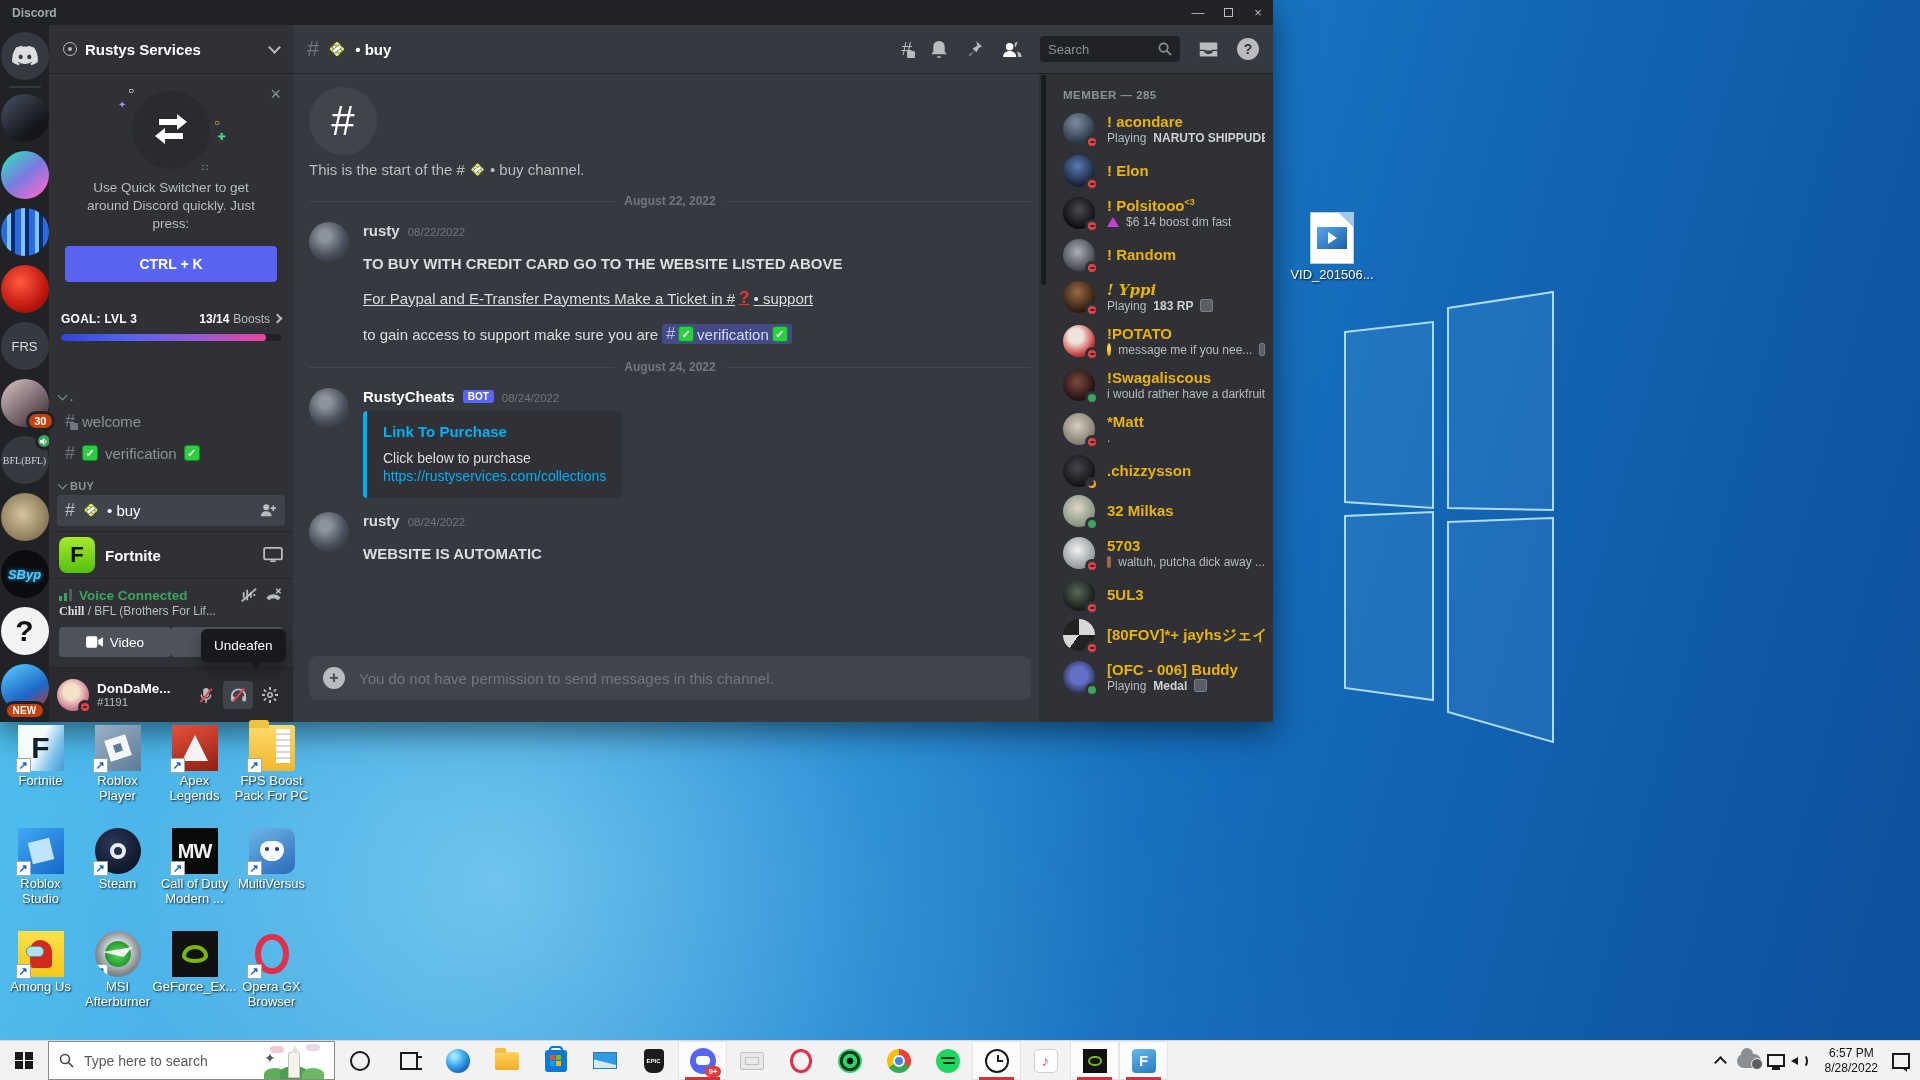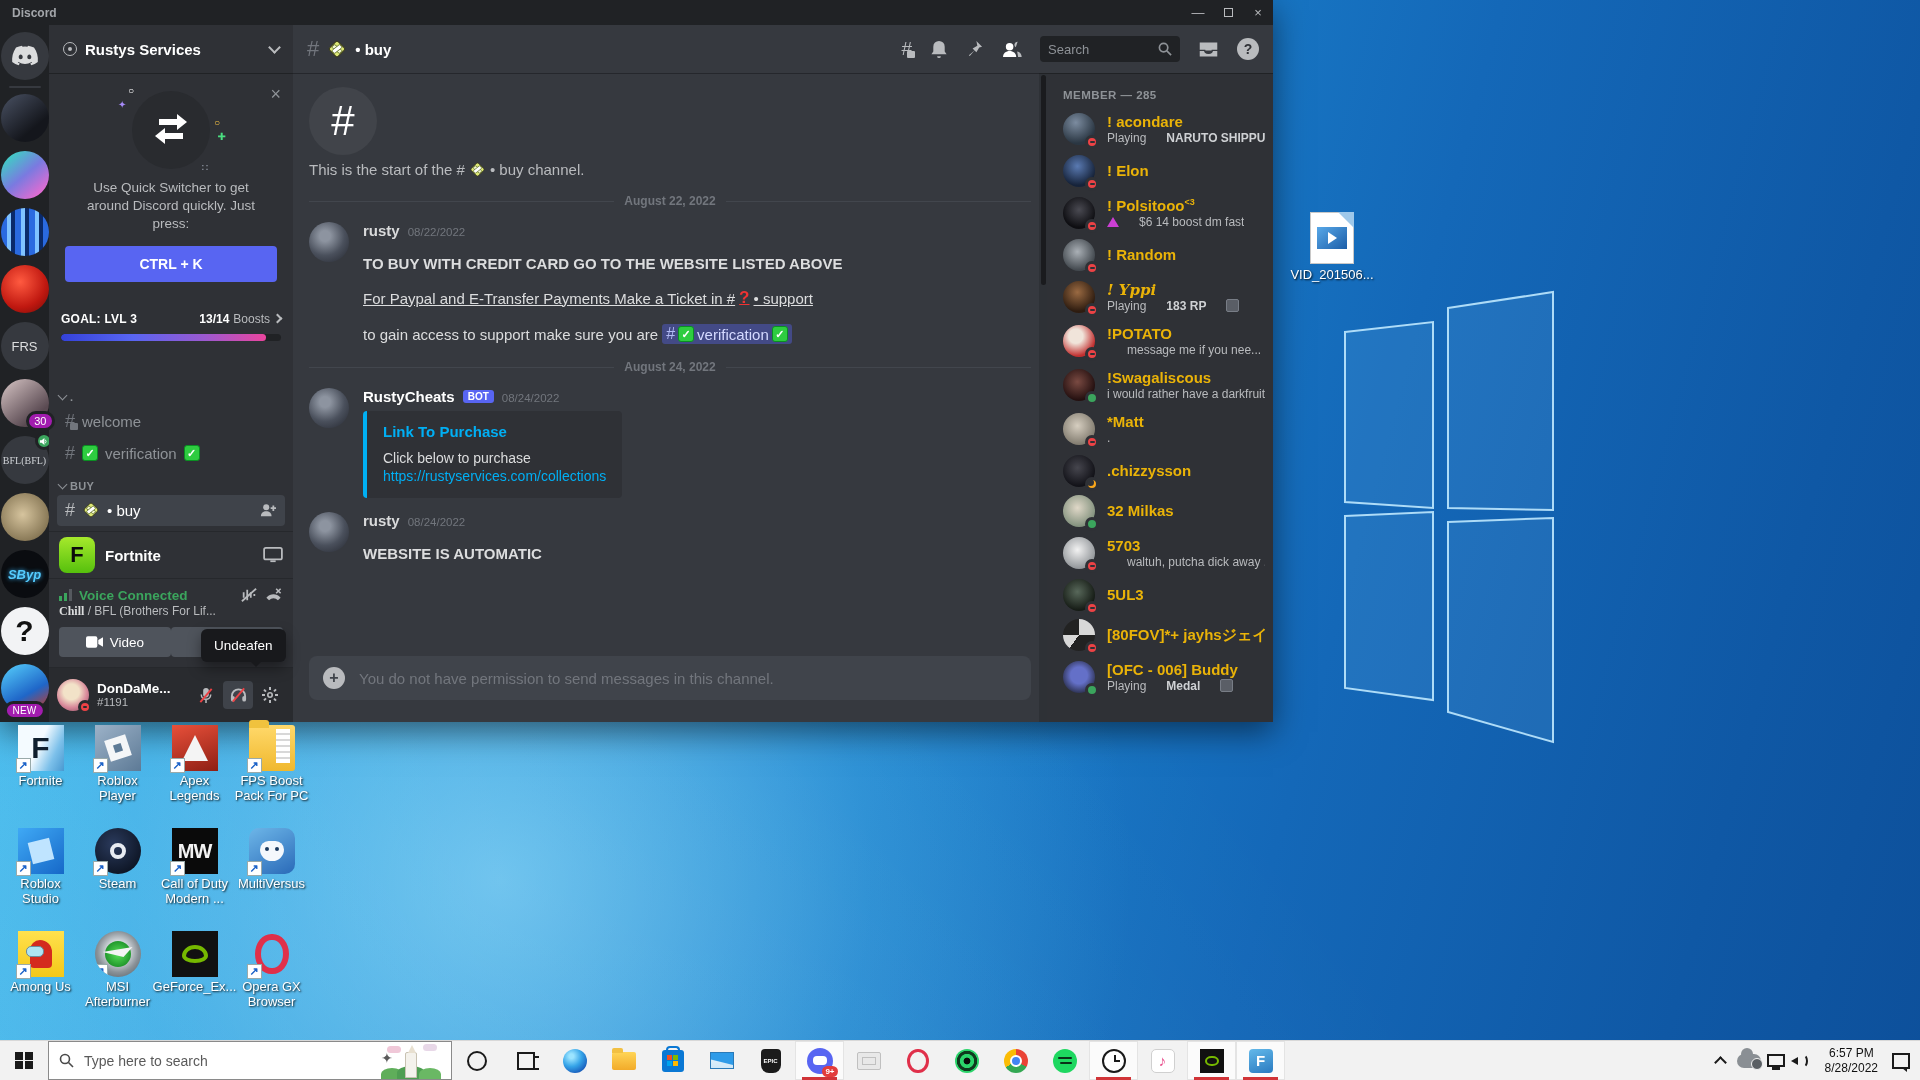--- a/index.html
+++ b/index.html
@@ -35,21 +35,21 @@
   .r5 .img{background:#36393f}
   .r6 .img{background:linear-gradient(140deg,#d8c6c6,#5a4a52 75%)}
   .r7 .img{background:#36393f}
   .r7 .srv-label{font-family:"Liberation Serif",serif;font-size:10px;color:#cfd2d6}
   .r8 .img{background:radial-gradient(circle at 45% 45%,#d6c49e,#8a7a58 70%,#5a4c34)}
   .r9 .img{background:#0a0c10}
   .r9 .srv-label{font-style:italic;font-weight:700;color:#55ccff;text-shadow:0 0 4px #3bb7ff}
   .r10 .img{background:#f2f3f5}
   .r10 .srv-label{color:#111;font-size:30px;font-weight:800}
   .r11 .img{background:linear-gradient(150deg,#49b7f0 15%,#1f66c8 60%,#c23a2a 95%)}
-  .badge{position:absolute;z-index:2;background:#a21caf;color:#fff;font-weight:400;border:3px solid #202225;border-radius:10px}
+  .badge{position:absolute;z-index:2;background:#c2410c;color:#fff;font-weight:700;border:3px solid #202225;border-radius:10px}
   .badge-30{right:-6px;bottom:-4px;font-size:11px;padding:1px 5px}
   .badge-new{left:50%;transform:translateX(-50%);bottom:-8px;font-size:10px;padding:1px 6px;letter-spacing:.03em}
   .badge-spk{position:absolute;right:-4px;top:-4px;width:18px;height:18px;border-radius:50%;background:#3ba55d;border:3px solid #202225;display:flex;align-items:center;justify-content:center}
 
   
   .sidebar{width:244px;background:#2f3136;position:relative;display:flex;flex-direction:column}
   .sheader{height:48px;flex:none;display:flex;align-items:center;gap:8px;padding:0 14px;box-shadow:0 1px 0 rgba(0,0,0,.3)}
   .sbadge{width:14px;height:14px;border-radius:50%;border:1.5px solid #b9bbbe;display:flex;align-items:center;justify-content:center}
   .sbadge i{width:4px;height:4px;border-radius:50%;background:#b9bbbe}
   .sname{font-weight:700;color:#fff;font-size:15px;flex:1;white-space:nowrap}
@@ -154,21 +154,21 @@
   .pdot{position:absolute;right:-4px;bottom:-4px;width:14px;height:14px;border-radius:50%;border:3px solid #2f3136}
   .pdot.dnd{background:#ed4245}
   .pdot.dnd::after{content:"";position:absolute;left:1.5px;right:1.5px;top:2.5px;height:2.5px;background:#2f3136;border-radius:1px}
   .pdot.online{background:#3ba55d}
   .pdot.idle{background:#faa61a}
   .pdot.idle::after{content:"";position:absolute;left:-1px;top:-1px;width:7px;height:7px;border-radius:50%;background:#2f3136}
   .minfo{min-width:0;line-height:1.2}
   .mname{color:#eab308;font-weight:700;font-size:15px;white-space:nowrap;overflow:hidden}
   .mname sup{font-size:9px}
   .mname.cursive{font-family:"DejaVu Serif",serif;font-style:italic}
-  .mstatus{color:#b9bbbe;font-size:12px;white-space:nowrap;overflow:hidden;display:flex;align-items:center;gap:20px}
+  .mstatus{color:#b9bbbe;font-size:12px;white-space:nowrap;overflow:hidden;display:flex;align-items:center;gap:7px}
   .mstatus b{color:#cfd1d4}
   .rp{display:inline-block;width:13px;height:13px;border-radius:2px;background:#5a5e66;border:1px solid #787d86}
   .emo{display:inline-block;width:13px;height:13px;border-radius:50%;background:radial-gradient(circle at 50% 40%,#ffd34d,#e8a50f)}
   .tri{width:0;height:0;border-left:6px solid transparent;border-right:6px solid transparent;border-bottom:10px solid #cc3fd4}
   .brick{display:inline-block;width:12px;height:12px;border-radius:2px;background:#9a6a4a}
   .g1{background:radial-gradient(circle at 40% 30%,#7c8ca0,#2a3642 70%)}
   .g2{background:radial-gradient(circle at 45% 35%,#5a7ab2,#16233a 70%)}
   .g3{background:radial-gradient(circle at 50% 40%,#4a4a52,#0e0e12 70%)}
   .g4{background:radial-gradient(circle at 45% 40%,#aab0b6,#43494f 70%)}
   .g5{background:radial-gradient(circle at 45% 35%,#9a6a42,#2e1c10 70%)}
@@ -224,21 +224,21 @@
   .i-vid i{width:30px;height:22px;background:linear-gradient(140deg,#58a8e8,#1c5ea8);display:flex;align-items:center;justify-content:center}
   .i-vid i::after{content:"";border-left:9px solid #fff;border-top:6px solid transparent;border-bottom:6px solid transparent;display:block}
   .videofile{position:absolute;left:1288px;top:212px;width:88px;display:flex;flex-direction:column;align-items:center;gap:4px}
   .videofile .dart{width:44px;height:52px}
 
   
   .taskbar{position:absolute;left:0;bottom:0;width:1920px;height:40px;background:#f2f2f2;border-top:1px solid #d8d8d8;display:flex;align-items:stretch}
   .tb-start{width:48px;display:flex;align-items:center;justify-content:center}
   .winlogo{display:grid;grid-template-columns:8px 8px;grid-template-rows:8px 8px;gap:1.5px}
   .winlogo i{background:#1a1a1a}
-  .tb-search{width:404px;background:#fff;border:1px solid #8a8a8a;display:flex;align-items:center;gap:10px;padding:0 10px;position:relative;overflow:hidden}
+  .tb-search{width:287px;background:#fff;border:1px solid #8a8a8a;display:flex;align-items:center;gap:10px;padding:0 10px;position:relative;overflow:hidden}
   .tb-search span{color:#5a5a5a;font-size:14px;flex:1}
   .tb-illus{position:relative;width:60px;height:38px;flex:none}
   .hill{position:absolute;bottom:0;width:22px;height:12px;border-radius:50% 50% 0 0;background:#5fae5a}
   .tower{position:absolute;bottom:2px;left:24px;width:12px;height:26px;background:#f4f2ec;border:1px solid #c8c2b2;border-radius:2px 2px 0 0}
   .tower::after{content:"";position:absolute;left:2px;top:-8px;width:0;height:0;border-left:4px solid transparent;border-right:4px solid transparent;border-bottom:8px solid #e8e0d0}
   .cloud{position:absolute;width:14px;height:7px;border-radius:6px;background:#f0c8d8}
   .sparkle{position:absolute;color:#b05ad0;font-size:9px}
   .tb-slot{width:49px;display:flex;align-items:center;justify-content:center;position:relative}
   .tb-slot.active{background:#fbfbfb;box-shadow:inset 0 0 0 1px #e4e4e4}
   .tb-slot.active::after{content:"";position:absolute;left:7px;right:7px;bottom:0;height:3px;background:#d13438}

